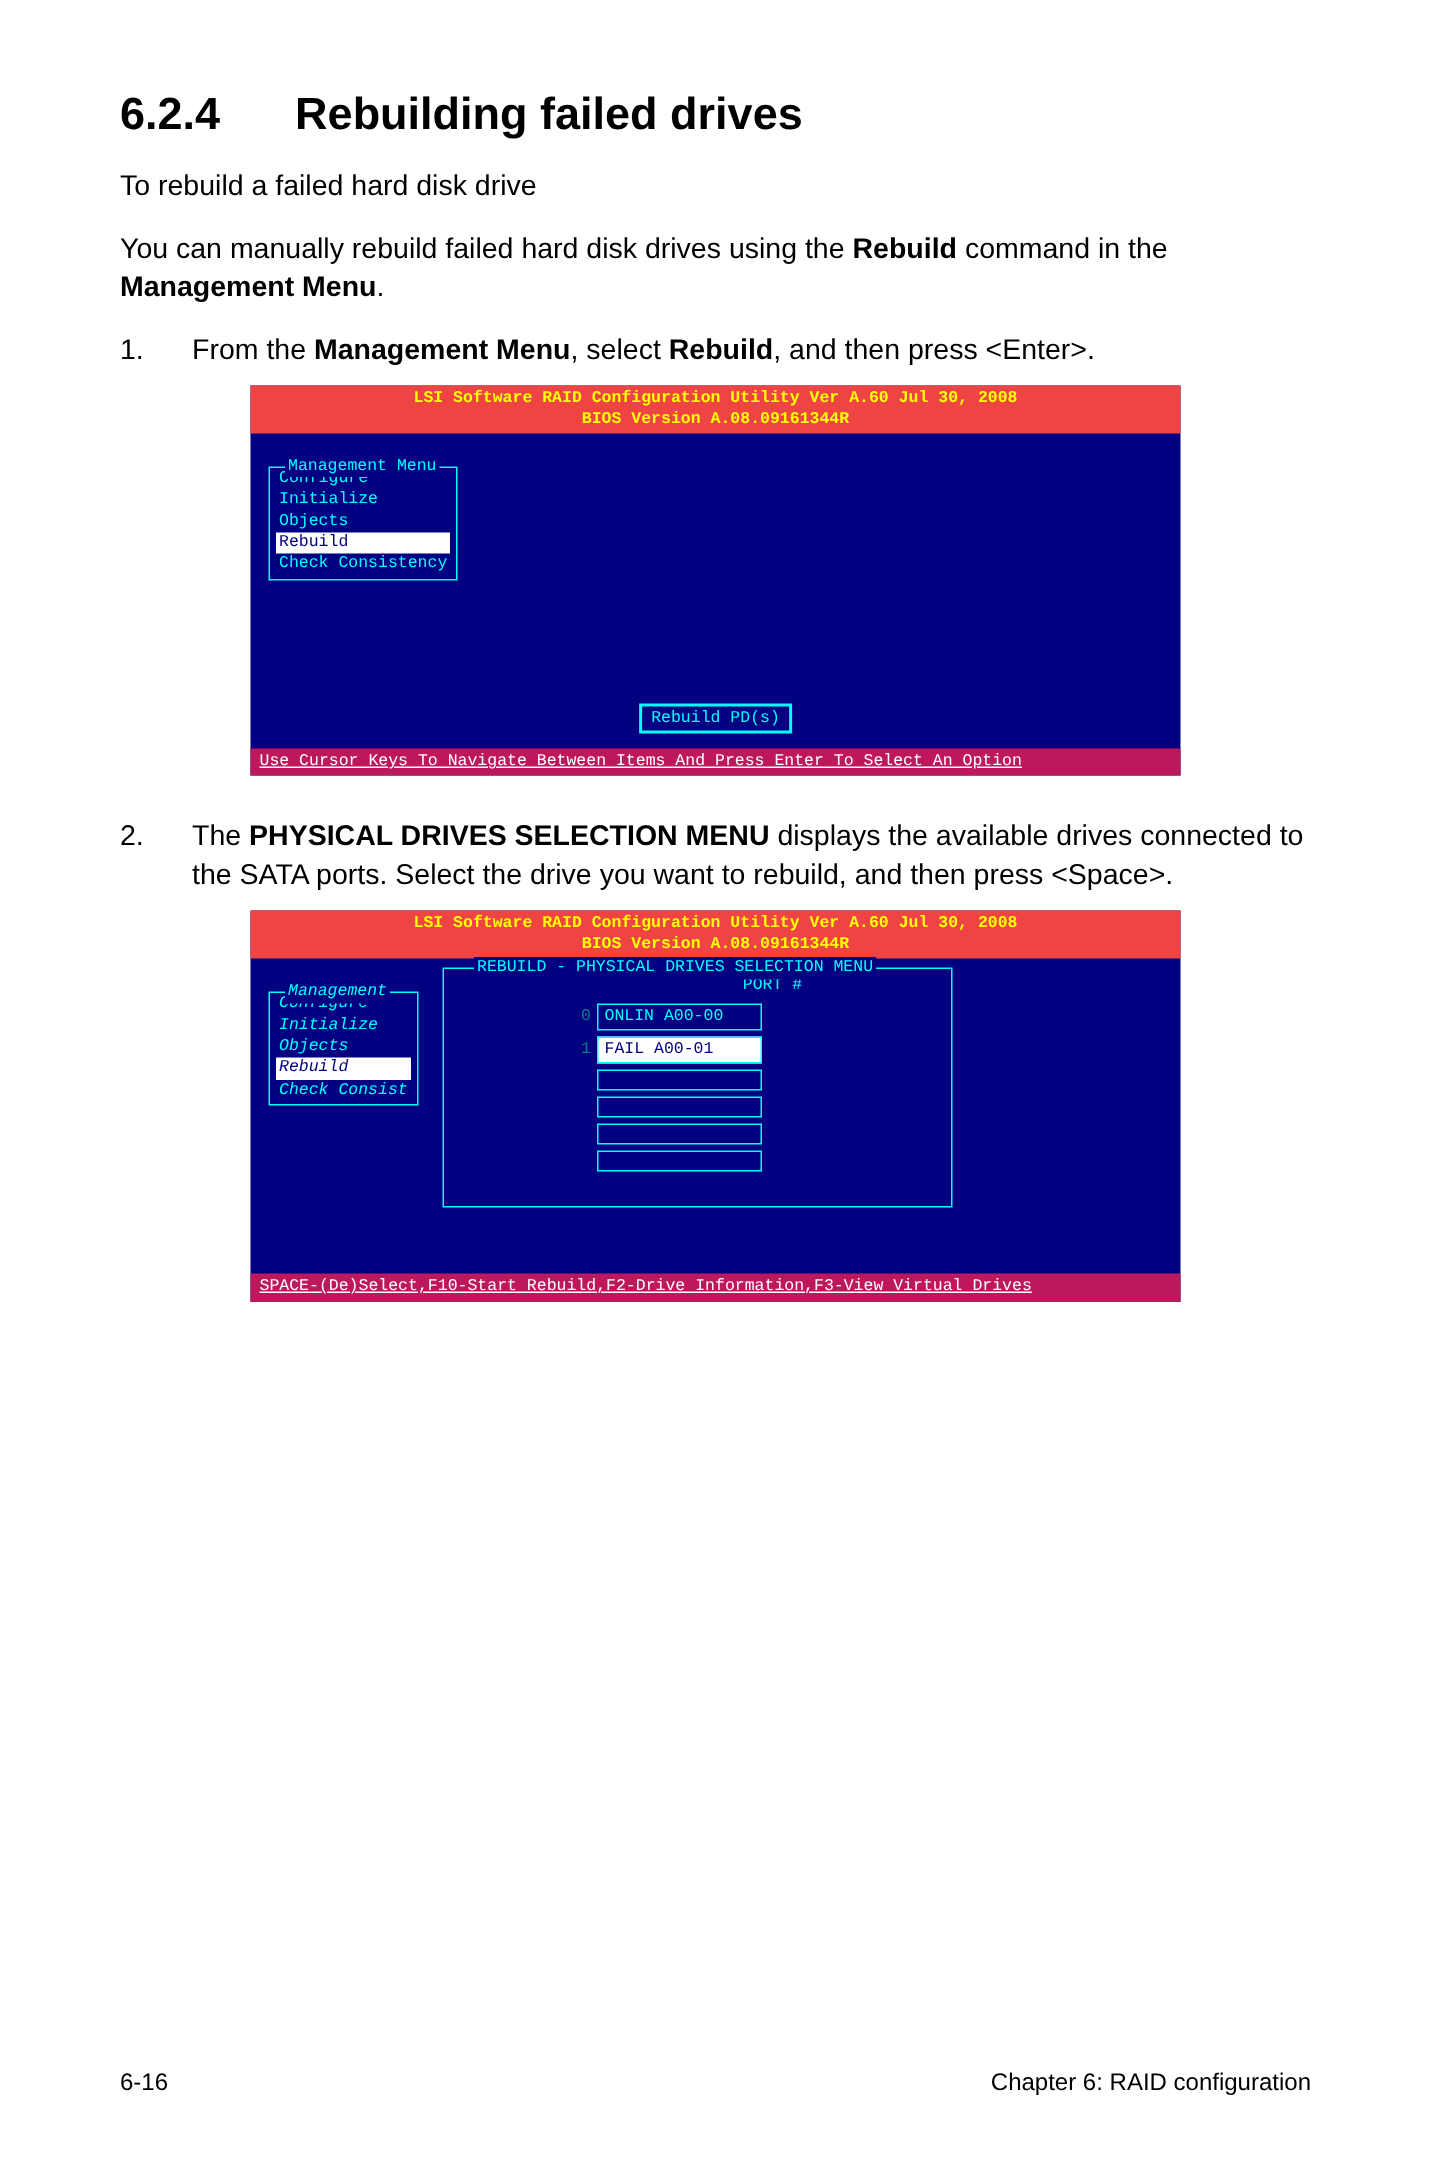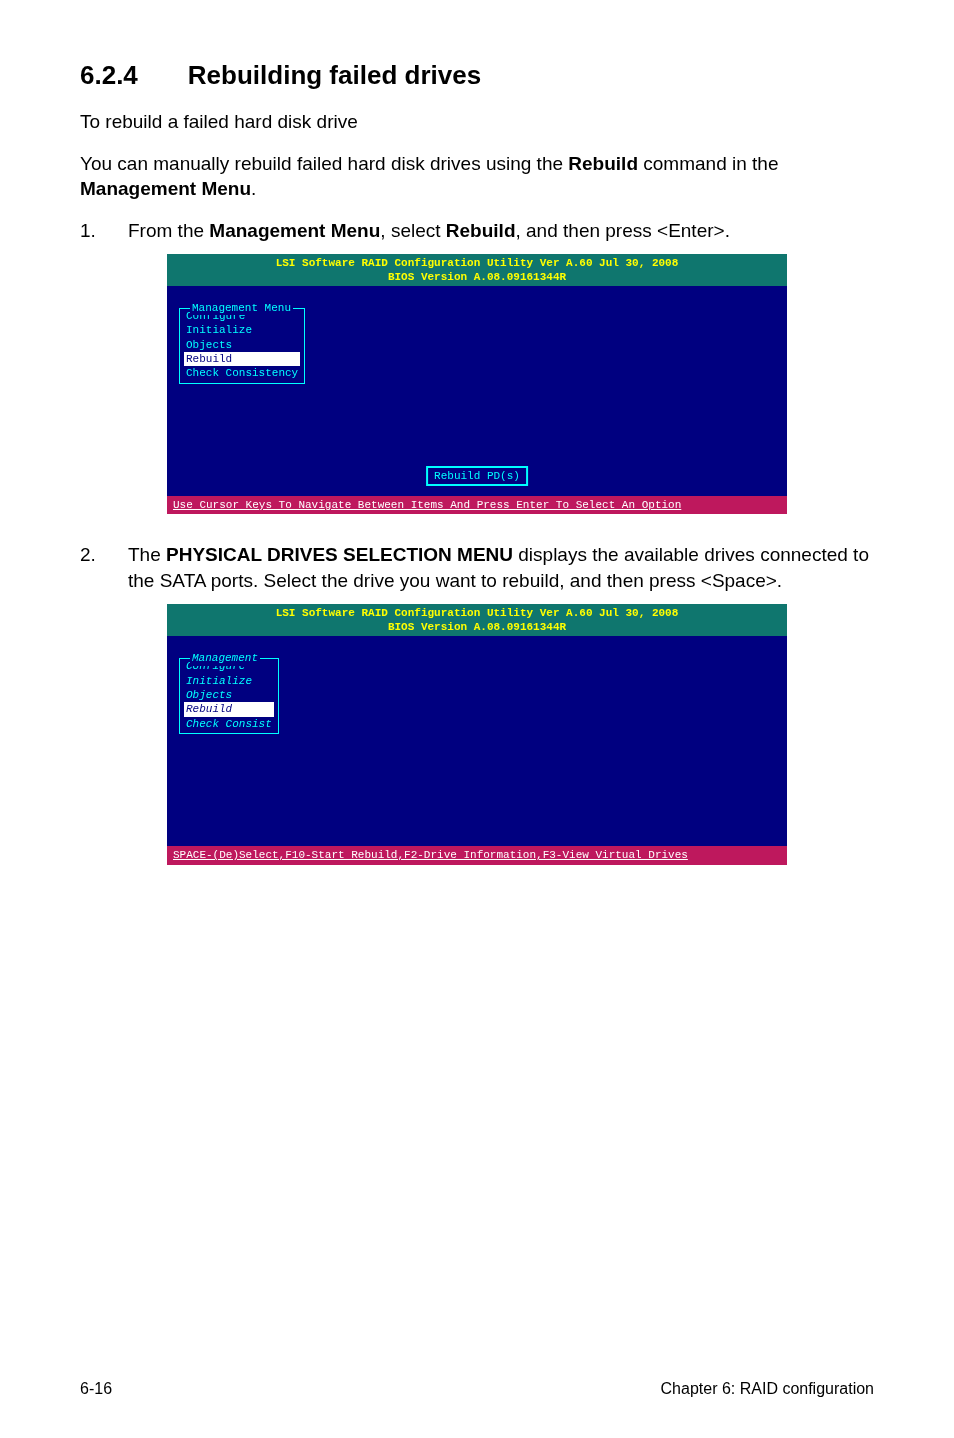--- a/index.html
+++ b/index.html
@@ -15,21 +15,21 @@
       padding: 60px 80px 40px 80px;
       color: #000;
       display: flex;
       flex-direction: column;
       min-height: 1438px;
     }
     .content {
       flex: 1;
     }
     h2 {
-      font-size: 26px;
+      font-size: 30px;
       font-weight: bold;
       margin-bottom: 18px;
     }
     h2 .num {
       display: inline-block;
       margin-right: 50px;
     }
     p.body-text {
       font-size: 19px;
       line-height: 1.35;
@@ -59,21 +59,21 @@
       width: 620px;
       margin: 8px auto 28px auto;
       background: #000080;
       color: #ffffff;
       font-family: 'Courier New', monospace;
       font-size: 11px;
       line-height: 1.3;
       position: relative;
     }
     .bios-titlebar {
-      background: #0f766e;
+      background: #ef4444;
       color: #ffff00;
       text-align: center;
       padding: 2px 0;
       font-weight: bold;
     }
     .bios-body {
       padding: 8px;
       min-height: 210px;
       position: relative;
     }
@@ -255,20 +255,36 @@
   <div class="bios-body" style="min-height:210px;">
     <div class="bios-menu-box" style="margin-top:14px;font-style:italic;">
       <div class="bios-menu-title">Management</div>
       <div class="bios-menu-item">Configure</div>
       <div class="bios-menu-item">Initialize</div>
       <div class="bios-menu-item">Objects</div>
       <div class="bios-menu-item highlighted">Rebuild</div>
       <div class="bios-menu-item">Check Consist</div>
     </div>
 
+    <div class="bios-sel-box">
+      <div class="bios-sel-title">REBUILD - PHYSICAL DRIVES SELECTION MENU</div>
+      <div class="table-header">PORT #</div>
+      <div class="drive-row">
+        <div class="drive-idx">0</div>
+        <div class="drive-cell">ONLIN A00-00</div>
+      </div>
+      <div class="drive-row">
+        <div class="drive-idx">1</div>
+        <div class="drive-cell fail">FAIL  A00-01</div>
+      </div>
+      <div class="empty-cell"></div>
+      <div class="empty-cell"></div>
+      <div class="empty-cell"></div>
+      <div class="empty-cell"></div>
+    </div>
 
   </div>
   <div class="bios-footer">SPACE-(De)Select,F10-Start Rebuild,F2-Drive Information,F3-View Virtual Drives</div>
 </div>
 
 </div>
 
 <div class="page-footer">
   <span>6-16</span>
   <span>Chapter 6: RAID configuration</span>

